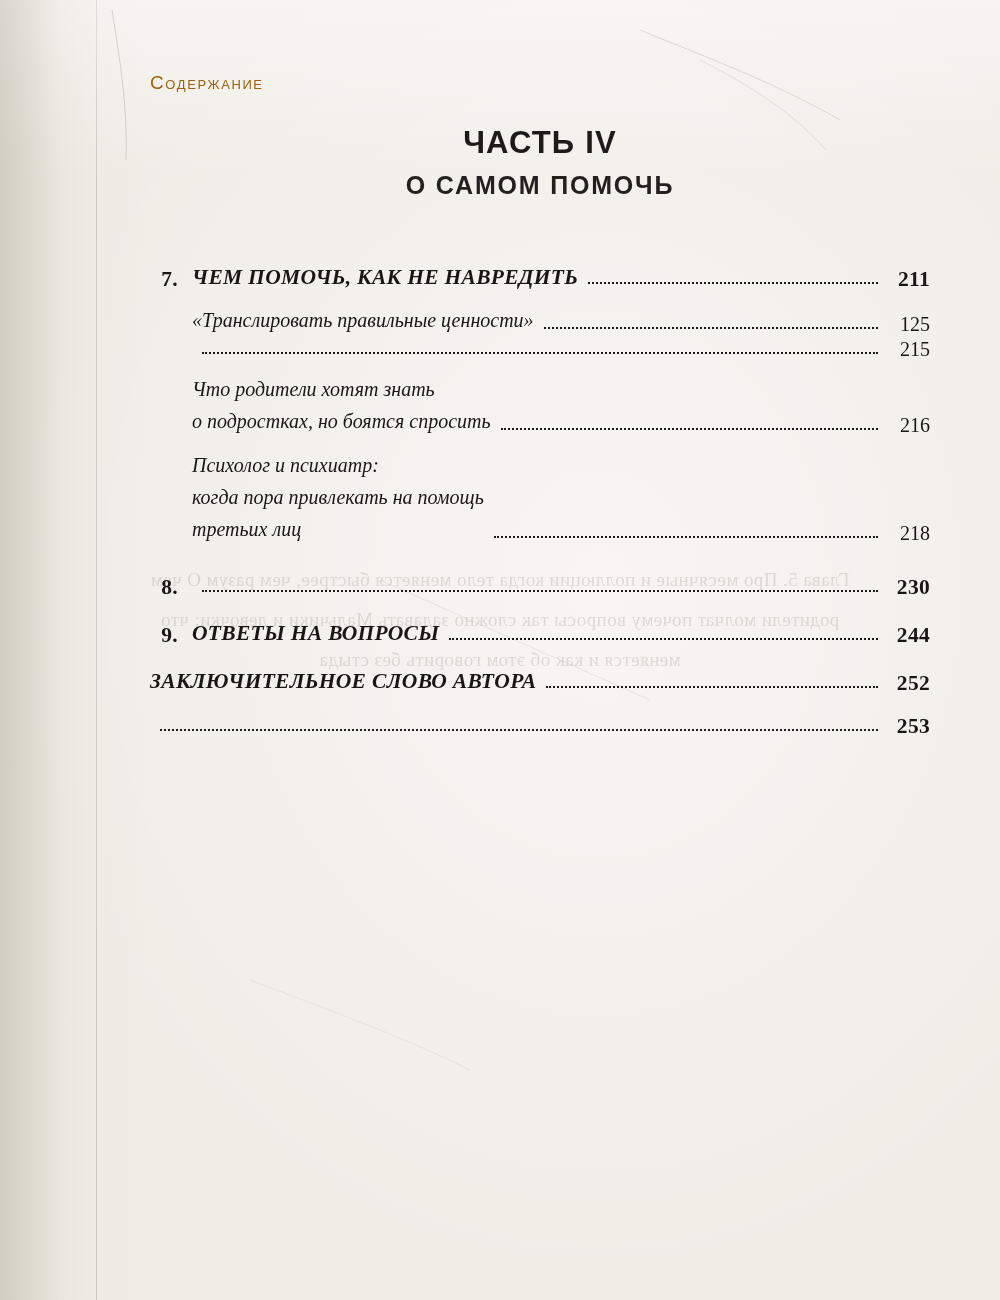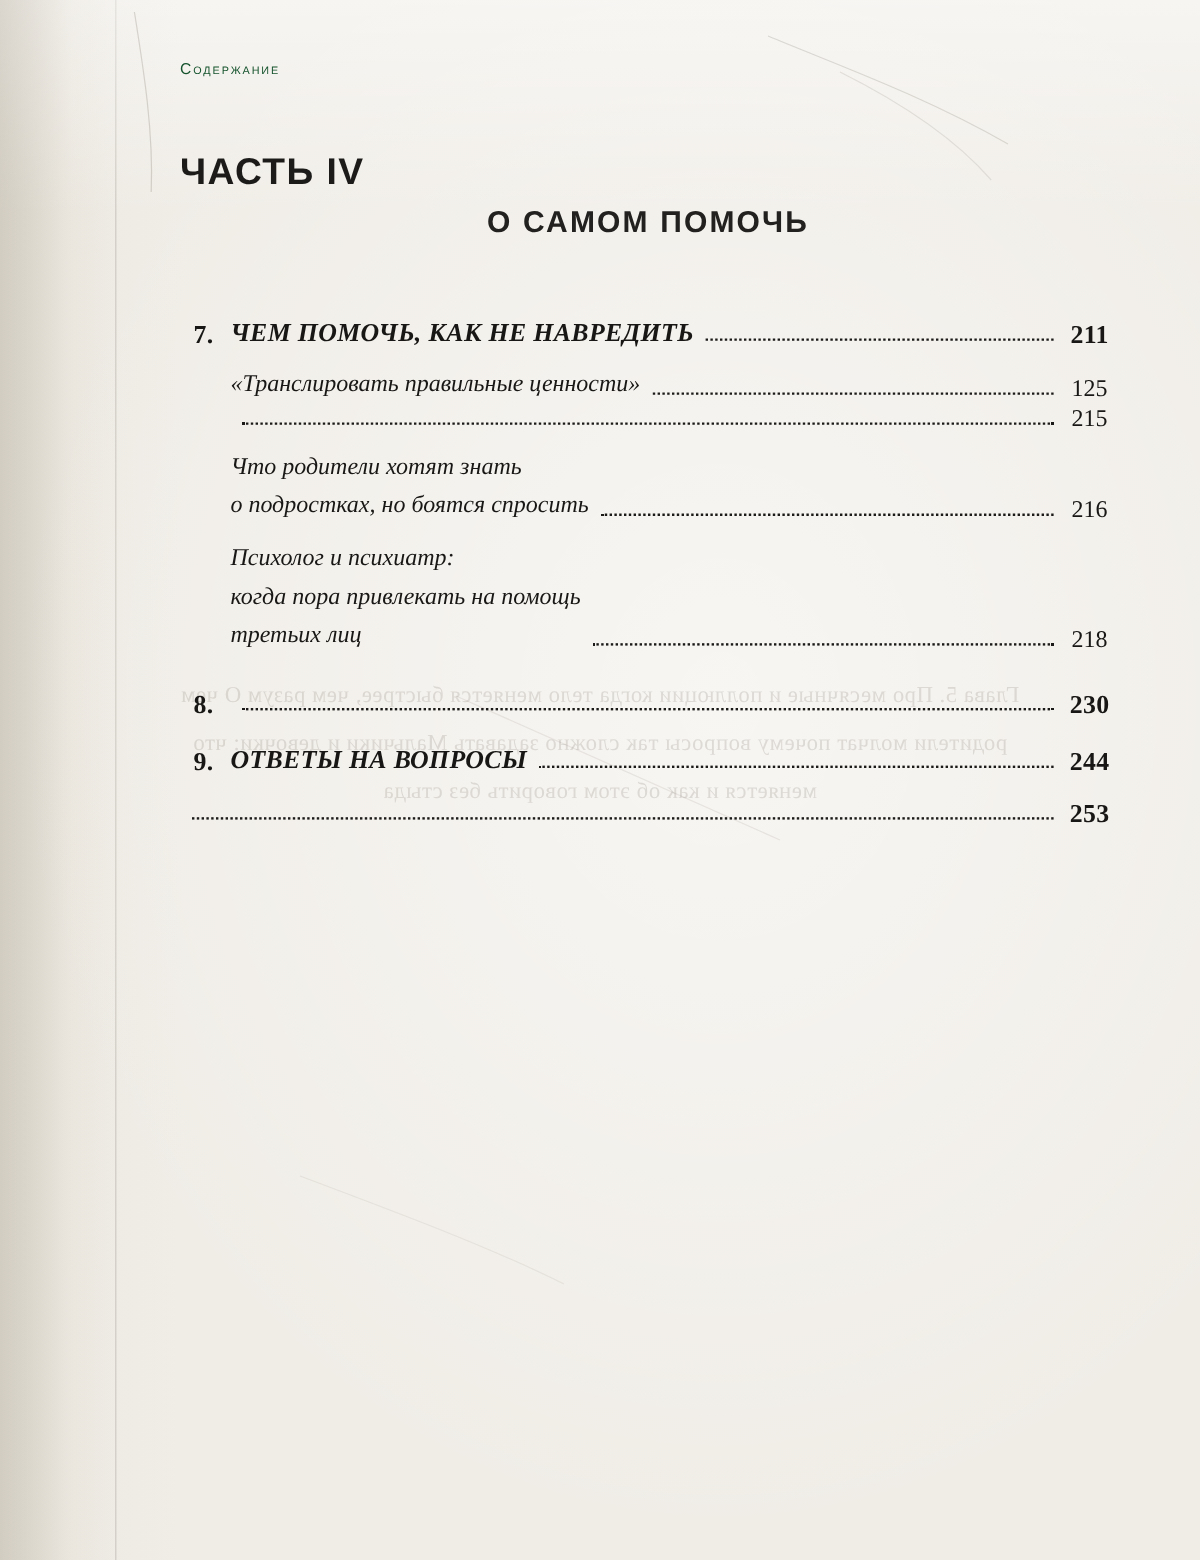--- a/index.html
+++ b/index.html
@@ -56,34 +56,35 @@
     line-height: 40px;
     transform: scaleX(-1);
     letter-spacing: 0.4px;
     text-align: center;
     pointer-events: none;
     user-select: none;
   }
   .running-head {
     position: absolute;
     left: 150px;
-    top: 50px;
-    font-size: 13px;
+    top: 72px;
+    font-size: 19px;
     letter-spacing: 1.6px;
-    color: #14532d;
+    color: #a16207;
     font-family: "Liberation Sans", sans-serif;
     font-variant: small-caps;
   }
   .content {
     position: absolute;
     left: 150px;
     top: 125px;
     width: 780px;
   }
   .part-title {
+    text-align: center;
     font-size: 31px;
     font-weight: bold;
     letter-spacing: 1.2px;
     color: #1c1b1a;
     margin: 0 0 10px 0;
     font-family: "Liberation Sans", sans-serif;
   }
   .part-subtitle {
     text-align: center;
     font-size: 25px;
@@ -115,21 +116,21 @@
   .toc-entry .leader {
     flex: 1 1 auto;
     border-bottom: 2px dotted #1b1a18;
     margin: 0 8px 7px 10px;
     min-width: 20px;
     height: 1px;
   }
   .toc-entry .page-no {
     flex: 0 0 auto;
     font-family: "Liberation Serif", serif;
-    text-align: center;
+    text-align: right;
     min-width: 44px;
   }
 
   
   .lvl-chapter {
     font-size: 21.5px;
     font-weight: bold;
     letter-spacing: 0.3px;
   }
   .lvl-chapter .num {
@@ -231,19 +232,24 @@
           <span class="leader"></span>
           <span class="page-no">230</span>
         </div>
         <div class="toc-entry lvl-chapter gap-md">
           <span class="num">9.</span>
           <span class="label">ОТВЕТЫ НА ВОПРОСЫ</span>
           <span class="leader"></span>
           <span class="page-no">244</span>
         </div>
         <div class="toc-entry lvl-matter gap-md">
+          <span class="label">ЗАКЛЮЧИТЕЛЬНОЕ СЛОВО АВТОРА</span>
+          <span class="leader"></span>
+          <span class="page-no">252</span>
+        </div>
+        <div class="toc-entry lvl-matter gap-md">
           <span class="leader"></span>
           <span class="page-no">253</span>
         </div>
       </div>
   </div>
 
 </div>
 
 </body></html>

